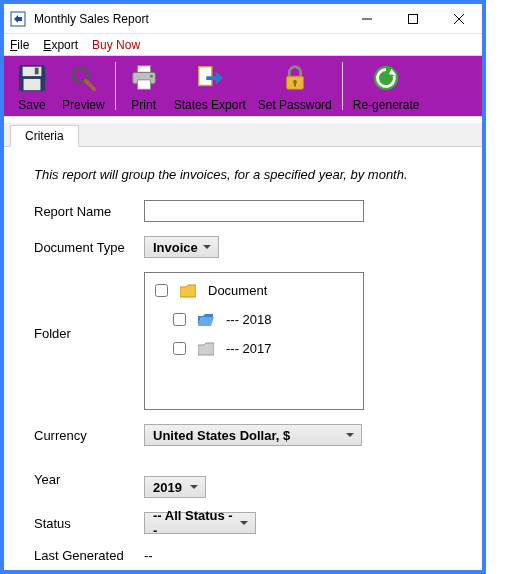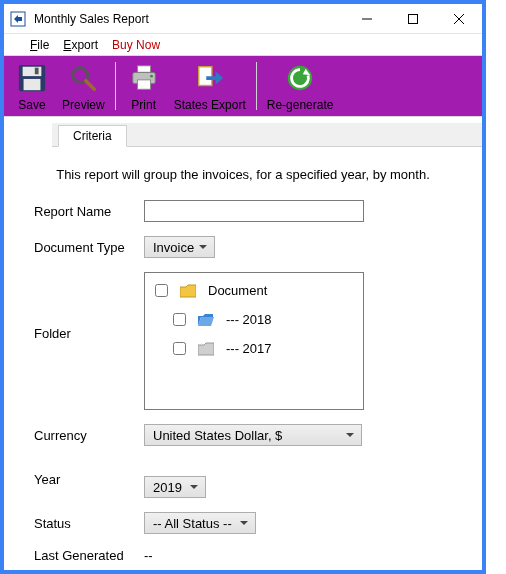--- a/index.html
+++ b/index.html
@@ -41,21 +41,21 @@
     display: flex; align-items: center; justify-content: center;
     color: #000;
   }
   .winbtn svg { stroke: currentColor; }
 
   
   .menubar {
     height: 22px;
     display: flex;
     align-items: center;
-    padding: 0 20px;
+    padding: 0 0;
     border-bottom: 1px solid #d9d9d9;
     font-size: 12px;
   }
   .menu-item {
     padding: 2px 6px;
     margin-right: 2px;
   }
   .menu-item .u { text-decoration: underline; }
   .menu-item.buynow { color: #c00000; }
 
@@ -86,43 +86,42 @@
 
   
   .tabstrip {
     height: 24px;
     display: flex;
     align-items: flex-end;
     padding: 0 6px;
     border-bottom: 1px solid #d0d0d0;
     margin-top: 6px;
     background: #f0f0f0;
-    margin-left: 48px;
   }
   .tab {
     border: 1px solid #d0d0d0;
     border-bottom: 1px solid #fff;
     background: #fff;
     padding: 3px 14px;
     font-size: 12px;
     position: relative;
     top: 1px;
   }
 
   
   .content {
     flex: 1;
     padding: 14px 30px 10px 30px;
     overflow: hidden;
   }
   .desc {
-    text-align: center;
     font-size: 13px;
     margin: 6px 0 18px 0;
     color: #000;
+    font-style: italic;
   }
   .row {
     display: flex;
     align-items: center;
     margin-bottom: 14px;
   }
   .row .label {
     width: 110px;
     font-size: 13px;
     color: #000;
@@ -138,20 +137,21 @@
   }
   .select {
     border: 1px solid #adadad;
     background: linear-gradient(#f0f0f0,#e1e1e1);
     height: 22px;
     display: inline-flex;
     align-items: center;
     padding: 0 20px 0 8px;
     position: relative;
     font-size: 13px;
+    font-weight: bold;
   }
   .select::after {
     content: "";
     position: absolute;
     right: 7px; top: 50%;
     width: 0; height: 0;
     border-left: 4px solid transparent;
     border-right: 4px solid transparent;
     border-top: 4px solid #444;
     transform: translateY(-50%);
@@ -254,20 +254,31 @@
       <span class="lbl">Print</span>
     </div>
     <div class="tb-btn">
       <span class="icon">
         <svg width="30" height="30" viewBox="0 0 32 32">
           <rect x="4" y="4" width="14" height="20" fill="#fff" stroke="#c9a63a" stroke-width="1.5"></rect>
           <path d="M12 14 L22 14 L22 9 L30 16 L22 23 L22 18 L12 18 Z" fill="#2f79c4"></path>
         </svg>
       </span>
       <span class="lbl">States Export</span>
+    </div>
+    <div class="tb-btn">
+      <span class="icon">
+        <svg width="30" height="30" viewBox="0 0 32 32">
+          <path d="M10 14 v-4 a6 6 0 0 1 12 0 v4" fill="none" stroke="#888" stroke-width="3"></path>
+          <rect x="7" y="14" width="18" height="14" rx="2" fill="#e8b838" stroke="#b88a1c"></rect>
+          <circle cx="16" cy="20" r="2" fill="#8a6a1a"></circle>
+          <rect x="15" y="21" width="2" height="4" fill="#8a6a1a"></rect>
+        </svg>
+      </span>
+      <span class="lbl">Set Password</span>
     </div>
     <div class="tb-sep"></div>
     <div class="tb-btn">
       <span class="icon">
         <svg width="30" height="30" viewBox="0 0 32 32">
           <circle cx="16" cy="16" r="13" fill="#3aa63a"></circle>
           <path d="M16 7 a9 9 0 1 0 8.6 6.3" fill="none" stroke="#fff" stroke-width="3"></path>
           <path d="M22 6 L27 13 L19 12 Z" fill="#fff"></path>
         </svg>
       </span>

